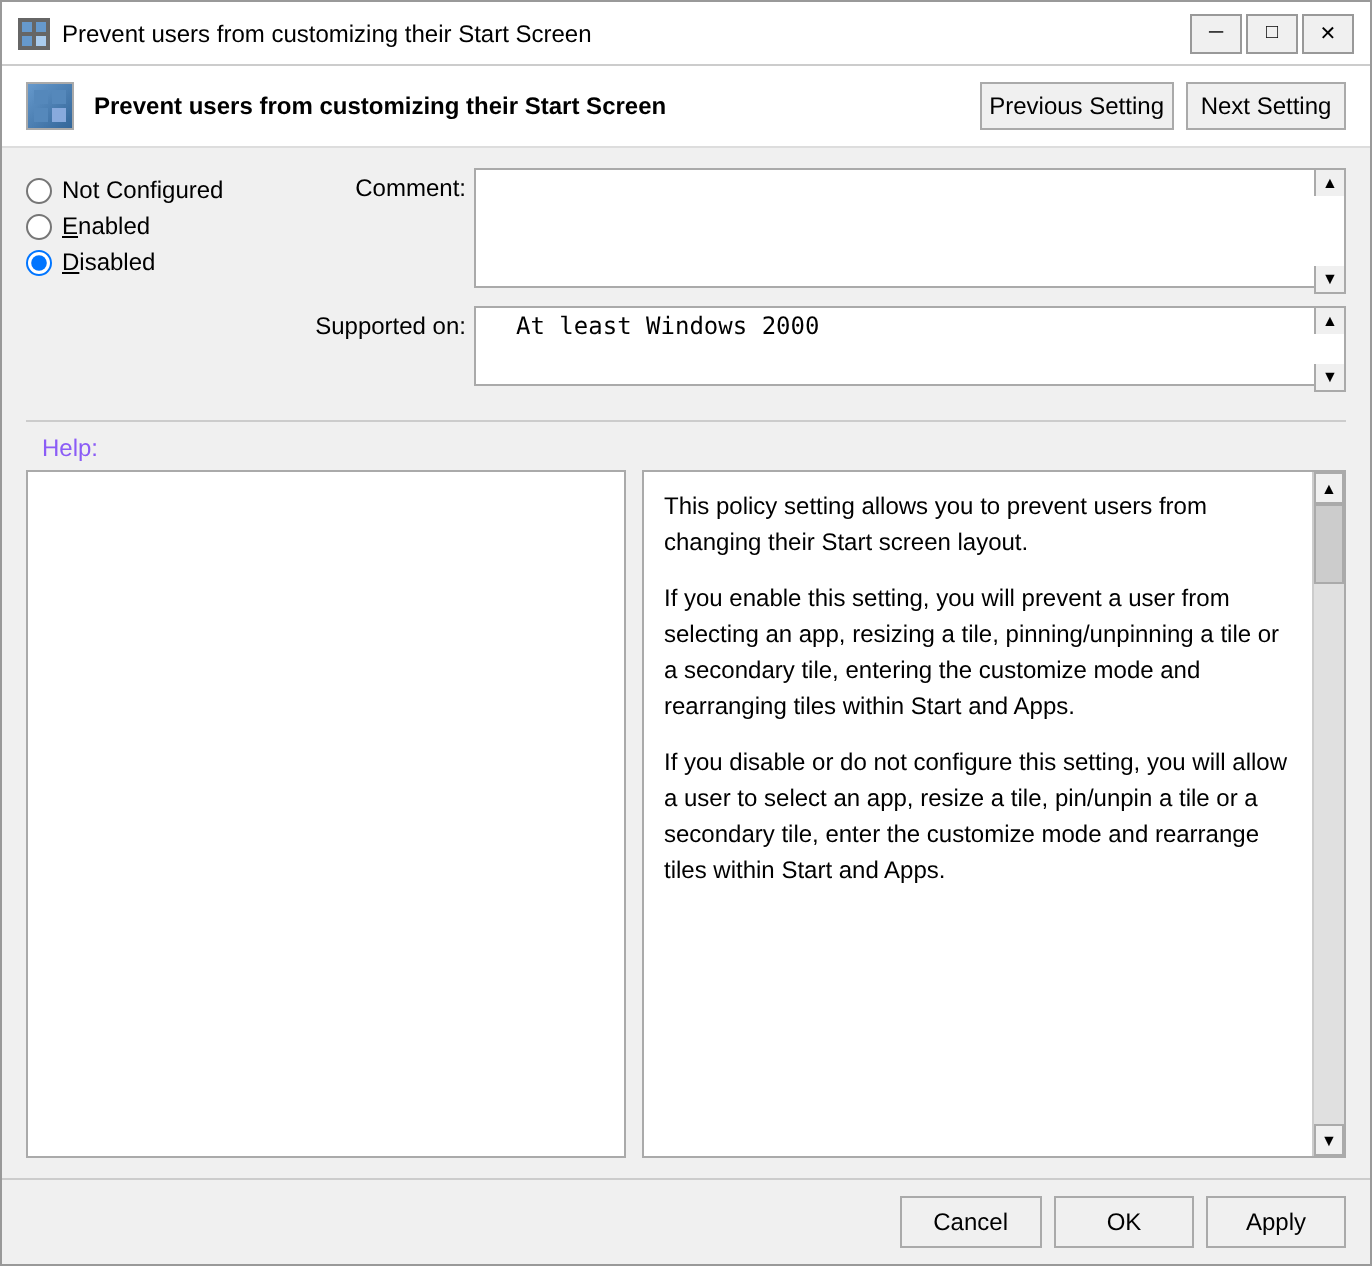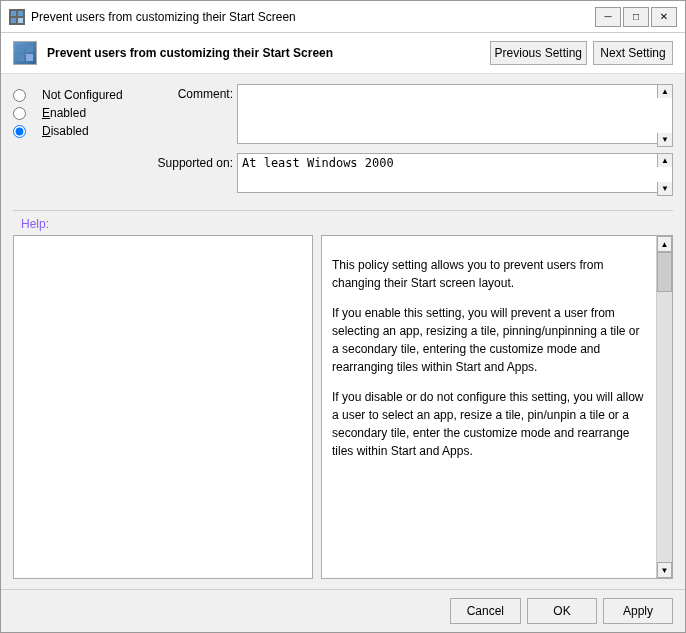--- a/index.html
+++ b/index.html
@@ -116,21 +116,21 @@
     .radio-group {
       display: flex;
       flex-direction: column;
       gap: 4px;
       min-width: 120px;
       padding-top: 4px;
     }
     .radio-item {
       display: flex;
       align-items: center;
-      gap: 16px;
+      gap: 5px;
       cursor: pointer;
     }
     .radio-item input[type="radio"] {
       margin: 0;
       cursor: pointer;
     }
     .radio-label {
       font-size: 12px;
     }
     .radio-label u { text-decoration: underline; }
@@ -160,21 +160,21 @@
       font-size: 12px;
       padding: 2px 4px;
       background: #fff;
     }
     .supported-box {
       width: 100%;
       height: 40px;
       border: 1px solid #aaa;
       resize: none;
       font-size: 12px;
-      padding: 2px 4px;
+      padding: 2px 20px;
       background: #fff;
     }
     .scroll-btn {
       position: absolute;
       right: 0;
       width: 16px;
       background: #f0f0f0;
       border: 1px solid #aaa;
       cursor: pointer;
       display: flex;
@@ -236,21 +236,20 @@
     .help-content {
       flex: 1;
       padding: 8px 10px;
       font-size: 12px;
       line-height: 1.5;
       overflow-y: auto;
       color: #000;
     }
     .help-content p {
       margin-bottom: 10px;
-      margin-top: 12px;
     }
     .help-scrollbar {
       width: 16px;
       background: #f0f0f0;
       border-left: 1px solid #ccc;
       display: flex;
       flex-direction: column;
     }
     .help-scroll-btn {
       width: 100%;

